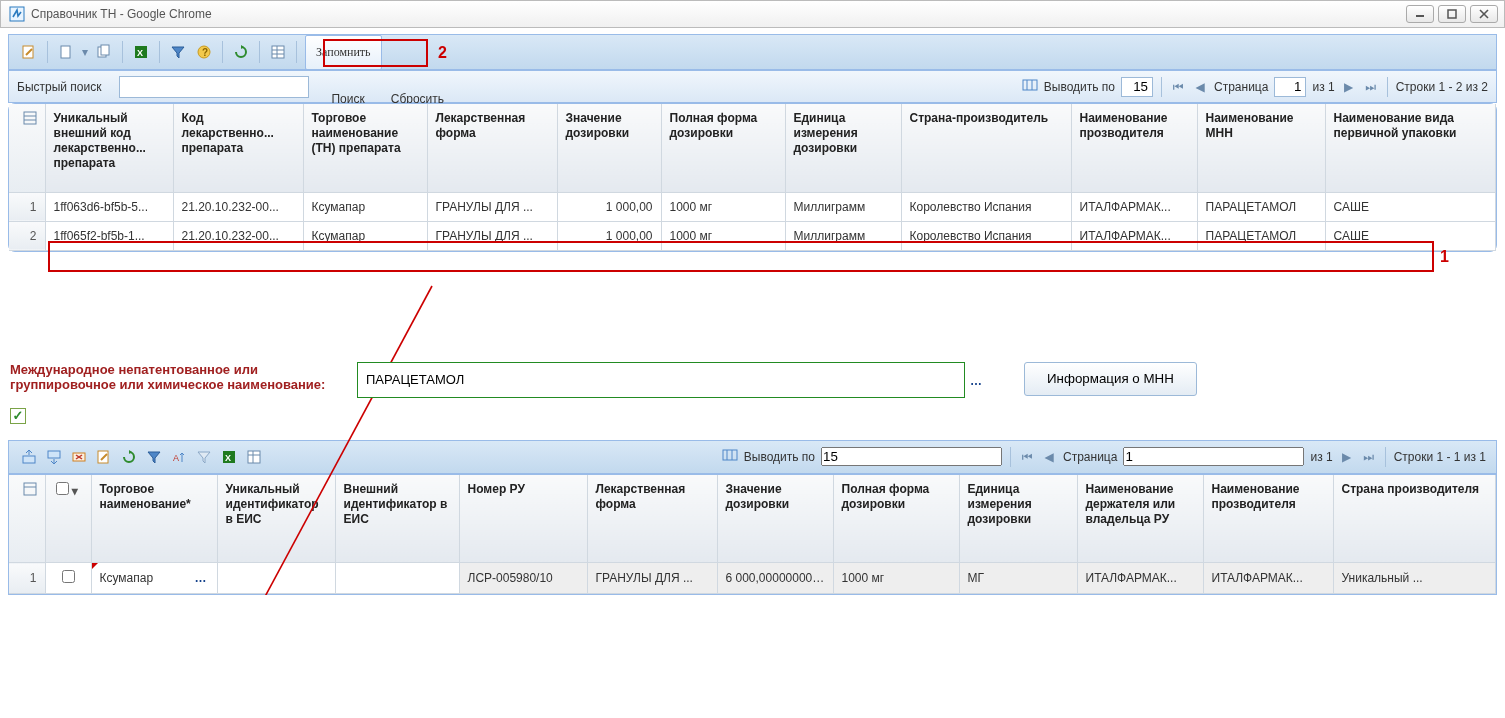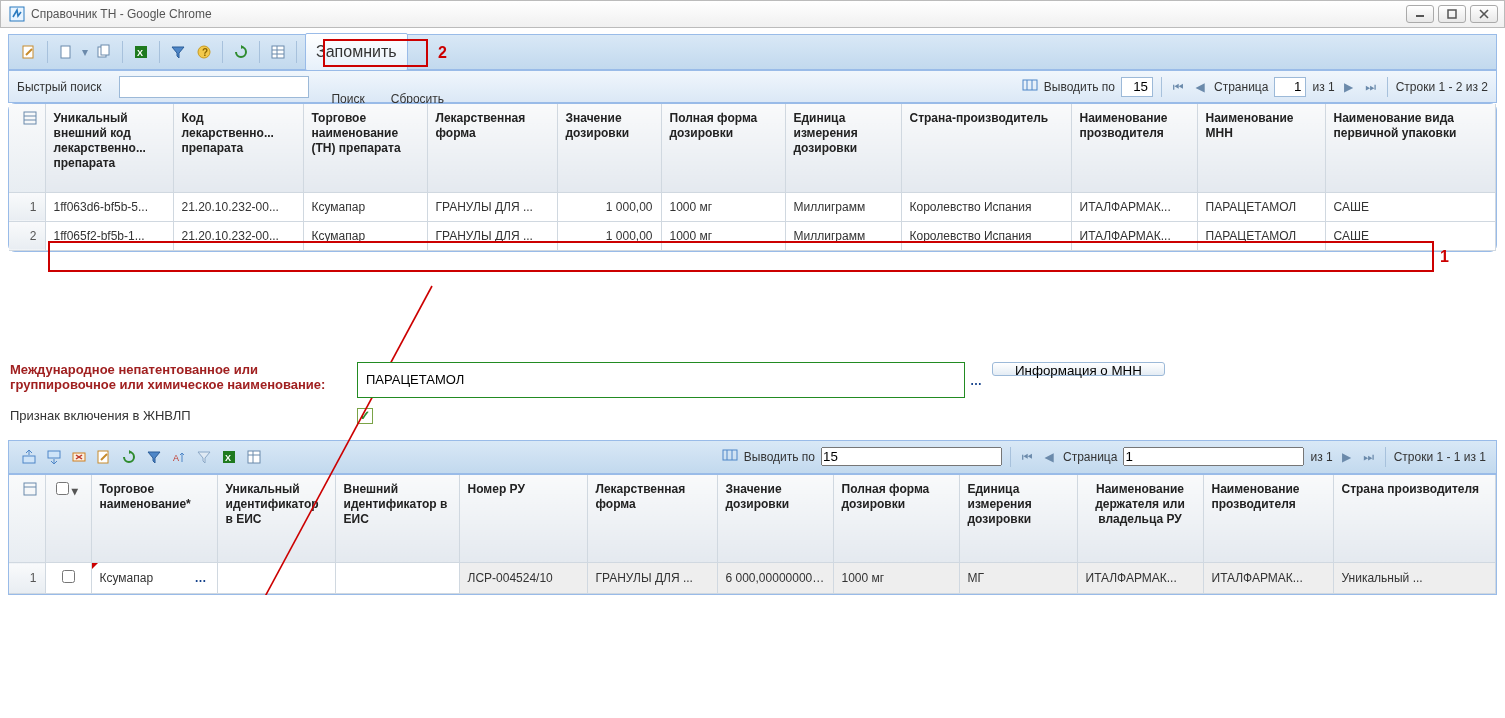--- a/index.html
+++ b/index.html
@@ -9,21 +9,21 @@
   .title-bar { height: 28px; background: linear-gradient(#fff, #f0f0f0); border: 1px solid #bbb; display: flex; align-items: center; padding: 0 8px; position: relative; }
   .title-bar .app-icon-sq { width: 16px; height: 16px; display: inline-block; margin-right: 6px; }
   .title-bar .title-text { color: #555; }
   .win-controls { position: absolute; right: 6px; top: 4px; display: flex; gap: 4px; }
   .win-btn { width: 28px; height: 18px; border: 1px solid #aaa; border-radius: 3px; background: linear-gradient(#fff, #e8e8e8); display: flex; align-items: center; justify-content: center; font-size: 11px; color: #666; cursor: pointer; }
   
   
   .toolbar { height: 36px; background: linear-gradient(#d9e8f6, #c2d9ee); border: 1px solid #99bbe8; display: flex; align-items: center; padding: 0 10px; gap: 6px; }
   .tb-sep { width: 1px; height: 22px; background: #a7c1dc; margin: 0 2px; }
   .tb-btn { width: 20px; height: 20px; display: flex; align-items: center; justify-content: center; cursor: pointer; }
-  .tb-range { padding: 9px 10px; border: 1px solid #99bbe8; background: linear-gradient(#fff,#e6f0fa); border-radius: 2px; cursor: pointer; font-size: 16px; color: #333; }
+  .tb-range { padding: 9px 10px; border: 1px solid #99bbe8; background: linear-gradient(#fff,#e6f0fa); border-radius: 2px; cursor: pointer; font-size: 12px; color: #333; font-family: Liberation Serif, serif; }
   
   .remember-box { position: absolute; left: 323px; top: 39px; width: 105px; height: 28px; border: 2px solid #c00; pointer-events: none; }
   .annot-2 { position: absolute; left: 438px; top: 44px; font-size: 16px; font-weight: bold; color: #c00; }
   
   
   .search-bar { height: 33px; background: linear-gradient(#f0f6fc, #dbe8f6); border: 1px solid #99bbe8; display: flex; align-items: center; padding: 0 8px; gap: 18px; }
   .search-bar label { color: #333; }
   .search-bar input.qs { width: 190px; height: 22px; border: 1px solid #9cb9d8; padding: 0 5px; }
   .link-like { color: #333; cursor: pointer; padding: 0 4px; margin-top: 24px; }
   .pager-right { margin-left: auto; display: flex; align-items: center; gap: 6px; }
@@ -48,21 +48,21 @@
   .arrow-svg { position: absolute; pointer-events: none; }
   
   
   .form-area { padding: 14px 10px 6px 10px; }
   .form-row { display: flex; align-items: flex-start; gap: 7px; margin-bottom: 10px; }
   .form-label { width: 340px; font-size: 13px; }
   .req { color: #a02020; font-weight: bold; }
   .mnn-input-wrap { position: relative; width: 608px; }
   .mnn-input { width: 100%; height: 36px; border: 1px solid #228b22; padding: 4px 24px 4px 8px; font-size: 13px; background: #fff; }
   .mnn-dots { position: absolute; right: -20px; top: 10px; width: 18px; height: 18px; display:flex; align-items:center; justify-content:center; color:#15428b; font-weight:bold; cursor:pointer; }
-  .info-btn { height: 14px; padding: 0 22px; border: 1px solid #9cb9d8; background: linear-gradient(#fff,#e4ecf4); border-radius: 3px; cursor: pointer; margin-left:20px;text-align:center; }
+  .info-btn { height: 34px; padding: 0 22px; border: 1px solid #9cb9d8; background: linear-gradient(#fff,#e4ecf4); border-radius: 3px; cursor: pointer; margin-left:52px;text-align:center; }
   .chk { width:16px; height:16px; border:1px solid #7aa347; display:inline-flex; align-items:center; justify-content:center; background:#fff; }
   .chk.checked::after { content:"✓"; color:#2e8b2e; font-weight:bold; font-size:13px; }
 
   
   .toolbar2 { height: 34px; background: linear-gradient(#d9e8f6, #c2d9ee); border: 1px solid #99bbe8; display: flex; align-items: center; padding: 0 10px; gap: 5px; }
   .pager-right2 { margin-left: auto; display: flex; align-items: center; gap: 6px; }
 
   .cell-editor { display:flex; align-items:center; justify-content:space-between; }
   .cell-editor .dots { color:#15428b; font-weight:bold; cursor:pointer; padding-right:2px; }
   .red-tick { position:absolute; left:0; top:0; width:0; height:0; border-top:6px solid #c00; border-right:6px solid transparent; }
@@ -255,21 +255,20 @@
 <div class="form-area" style="margin-top:96px;">
   <div class="form-row">
     <div class="form-label req">Международное непатентованное или группировочное или химическое наименование:</div>
     <div class="mnn-input-wrap">
       <input class="mnn-input" value="ПАРАЦЕТАМОЛ" style="">
       <span class="mnn-dots">…</span>
     </div>
     <button class="info-btn">Информация о МНН</button>
   </div>
   <div class="form-row" style="align-items:center;">
-    <div class="form-label" style="width:340px;">Признак включения в ЖНВЛП</div>
     <span class="chk checked"></span>
   </div>
 </div>
 
 <div style="padding:0 8px;">
 <div class="toolbar2">
   <div class="tb-btn">
         <svg width="16" height="16">
           <rect x="2" y="7" width="12" height="7" fill="#cfe4f8" stroke="#4e86c7"></rect>
           <path d="M8 1 L8 6 M5 4 L8 1 L11 4" stroke="#4e86c7" fill="none"></path>
@@ -359,37 +358,37 @@
             </svg></div>
       <div class="g-cell" style="width:46px;"><input type="checkbox" style="margin-left: 2px;"> <span style="color:#555;">▾</span></div>
       <div class="g-cell" style="width:126px;">Торговое наименование*</div>
       <div class="g-cell" style="width:118px;">Уникальный идентификатор в ЕИС</div>
       <div class="g-cell" style="width:124px;">Внешний идентификатор в ЕИС</div>
       <div class="g-cell" style="width:128px;">Номер РУ</div>
       <div class="g-cell" style="width:130px;">Лекарственная форма</div>
       <div class="g-cell" style="width:116px;">Значение дозировки</div>
       <div class="g-cell" style="width:126px;">Полная форма дозировки</div>
       <div class="g-cell" style="width:118px;">Единица измерения дозировки</div>
-      <div class="g-cell" style="width:126px;text-align:center;">Наименование держателя или владельца РУ</div>
+      <div class="g-cell" style="width:126px;">Наименование держателя или владельца РУ</div>
       <div class="g-cell" style="width:130px;">Наименование прозводителя</div>
       <div class="g-cell">Страна производителя</div>
     </div>
     <div class="g-row g-body">
       <div class="g-cell rownum">1</div>
       <div class="g-cell" style="text-align:center;"><input type="checkbox" style=""></div>
       <div class="g-cell" style="position:relative; background:#fff;">
         <span class="red-tick"></span>
         <div class="cell-editor">
               <span>Ксумапар</span>
               <span class="dots">…</span>
             </div>
       </div>
       <div class="g-cell"></div>
       <div class="g-cell"></div>
-      <div class="g-cell gray-cell">ЛСР-004524/10</div>
+      <div class="g-cell gray-cell">ЛСР-005980/10</div>
       <div class="g-cell gray-cell">ГРАНУЛЫ ДЛЯ ...</div>
       <div class="g-cell gray-cell txt-r">6 000,0000000000</div>
       <div class="g-cell gray-cell">1000 мг</div>
       <div class="g-cell gray-cell">МГ</div>
       <div class="g-cell gray-cell">ИТАЛФАРМАК...</div>
       <div class="g-cell gray-cell">ИТАЛФАРМАК...</div>
       <div class="g-cell gray-cell">Уникальный ...</div>
     </div>
   </div>
 </div>

